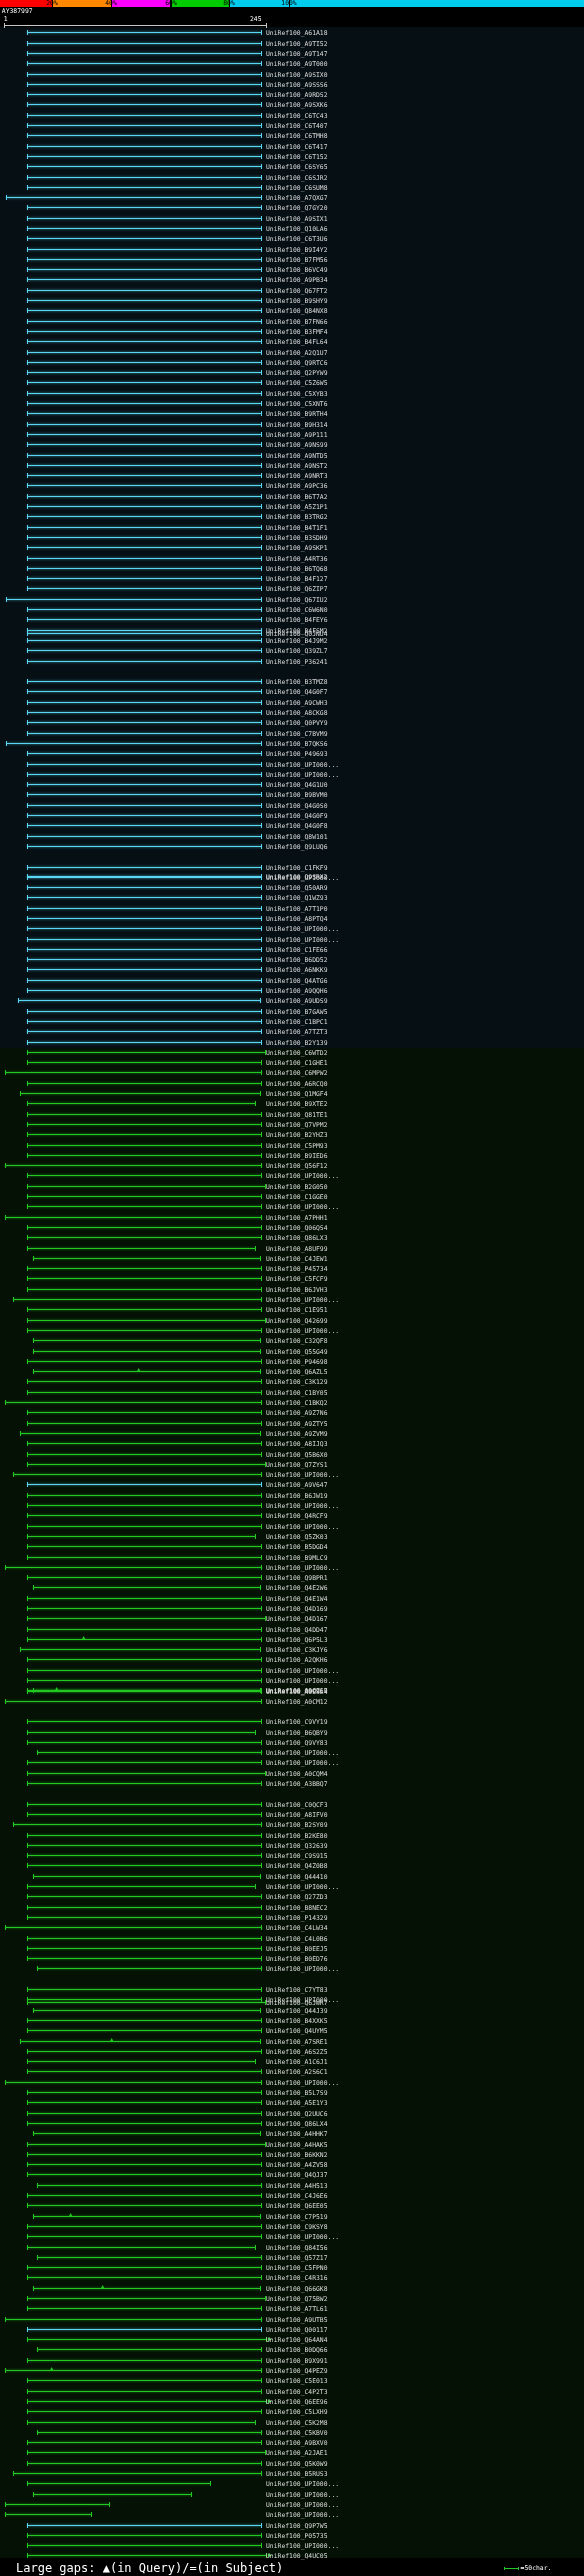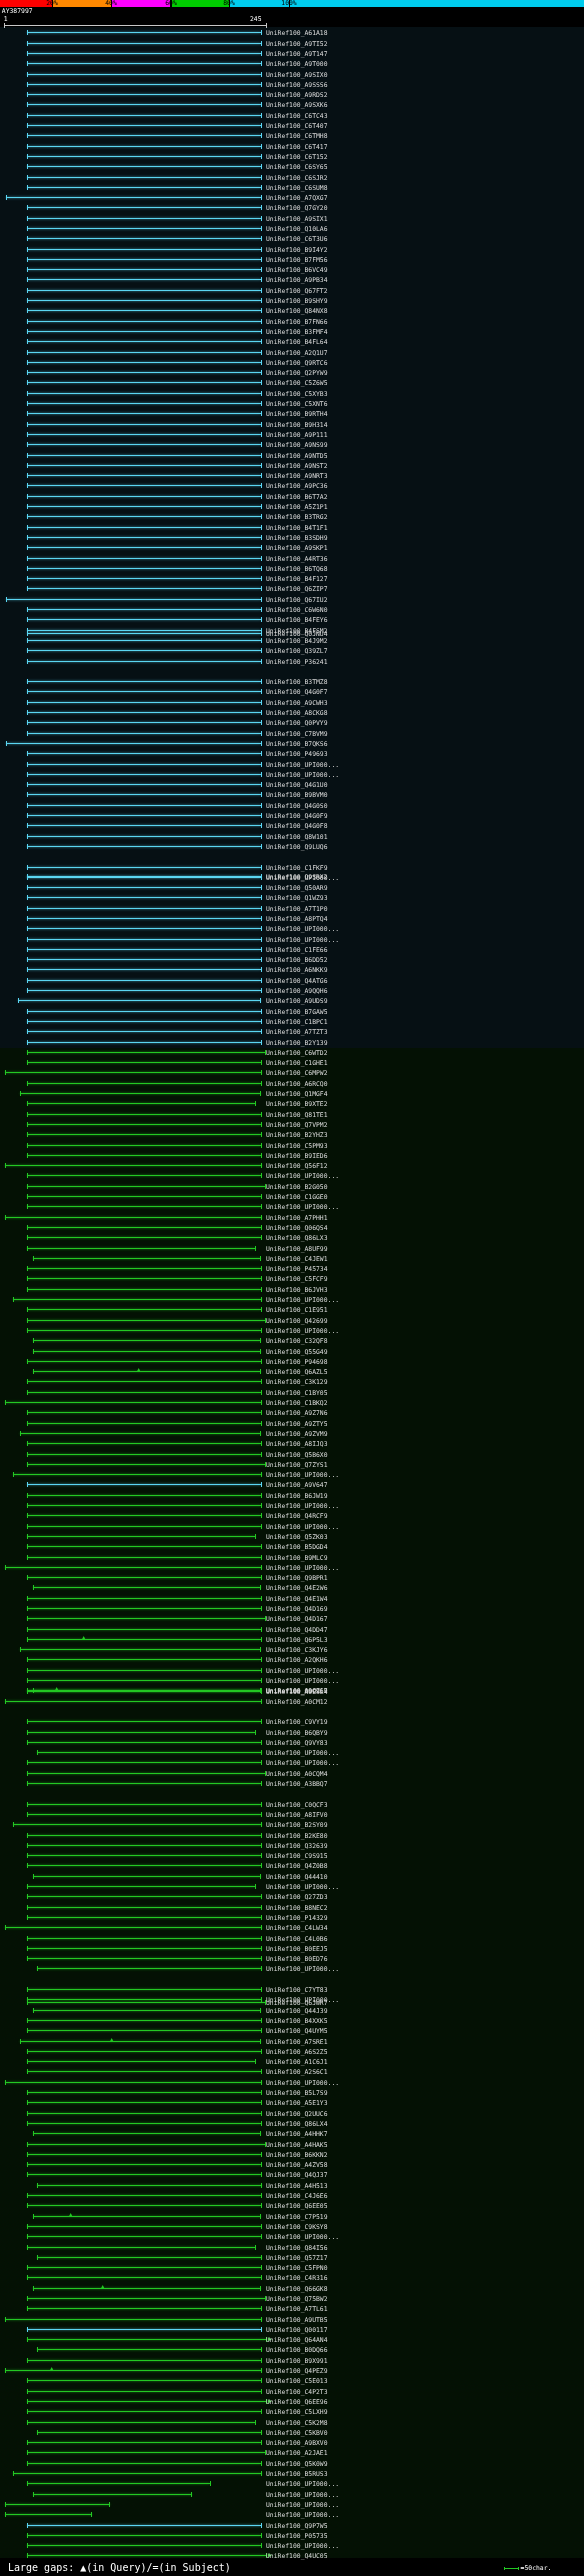--- a/index.html
+++ b/index.html
@@ -26,21 +26,21 @@
   .hit-row{position:absolute;left:0;width:585px;height:10px;}
   .hit-line{position:absolute;top:3.7px;height:1.8px;}
   .hit-line.cyan{background:#5bd6f2;box-shadow:0 0 2.7px rgba(91,214,242,.85);}
   .hit-line.green{background:#23c823;box-shadow:0 0 2.7px rgba(35,200,35,.85);}
   .hit-line::before,.hit-line::after{content:"";position:absolute;top:-1.8px;width:0.9px;height:5.5px;background-color:inherit;}
   .hit-line::before{left:0;} .hit-line::after{right:0;}
   .hit-label{position:absolute;left:266px;top:0.9px;color:#dcdcdc;font-size:6.4px;line-height:8.2px;white-space:nowrap;}
   .gap-mark{position:absolute;top:-0.9px;font-size:5.5px;line-height:7.3px;}
   .arrow-mark{position:absolute;top:0.9px;font-size:6.4px;line-height:7.3px;} .t-g{color:#23c823;}
   
-  #legend-left{position:absolute;left:8px;top:2564px;color:#fff;font-size:10px;line-height:8.2px;white-space:nowrap;}
+  #legend-left{position:absolute;left:16px;top:2564px;color:#fff;font-size:12px;line-height:8.2px;white-space:nowrap;}
   #legend-right{position:absolute;left:504px;top:2564px;color:#fff;font-size:6.4px;line-height:8.2px;white-space:nowrap;}
   .legend-line{display:inline-block;vertical-align:middle;width:12.8px;height:2.7px;margin-right:1.8px;
                border-left:0.9px solid #23c823;border-right:0.9px solid #23c823;
                background:linear-gradient(rgba(0,0,0,0) 0.9px,#23c823 0.9px,#23c823 1.8px,rgba(0,0,0,0) 1.8px);}
 </style>
 </head>
 <body>
 
 <div id="screen">
 

